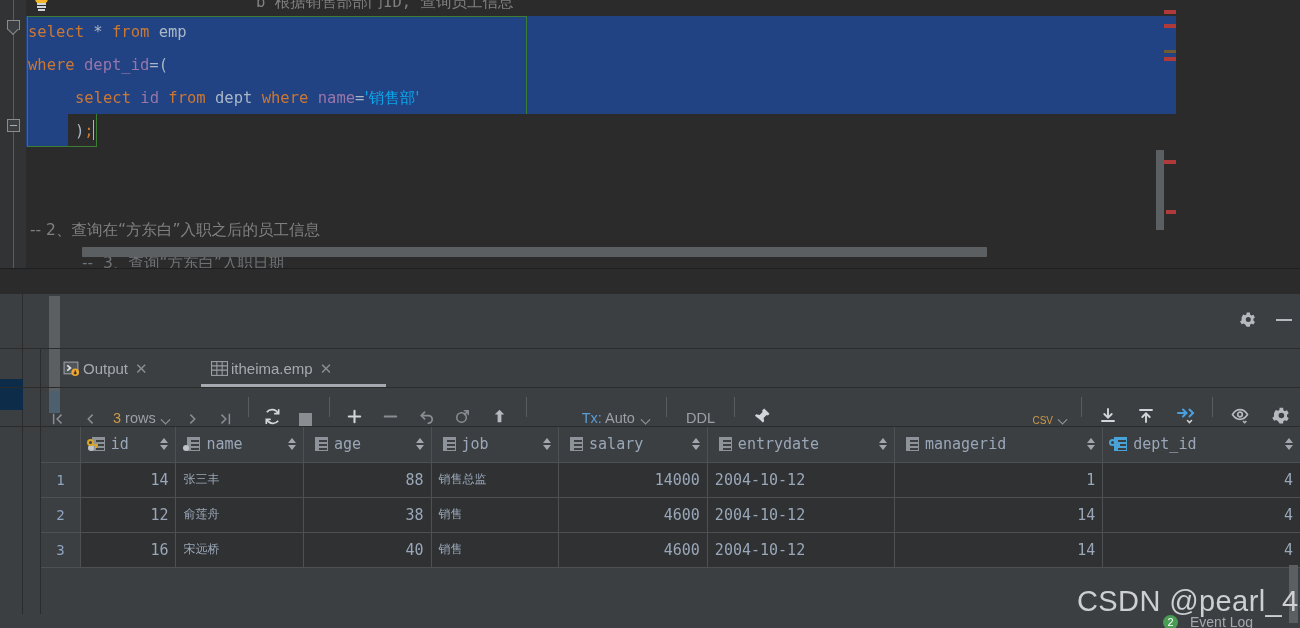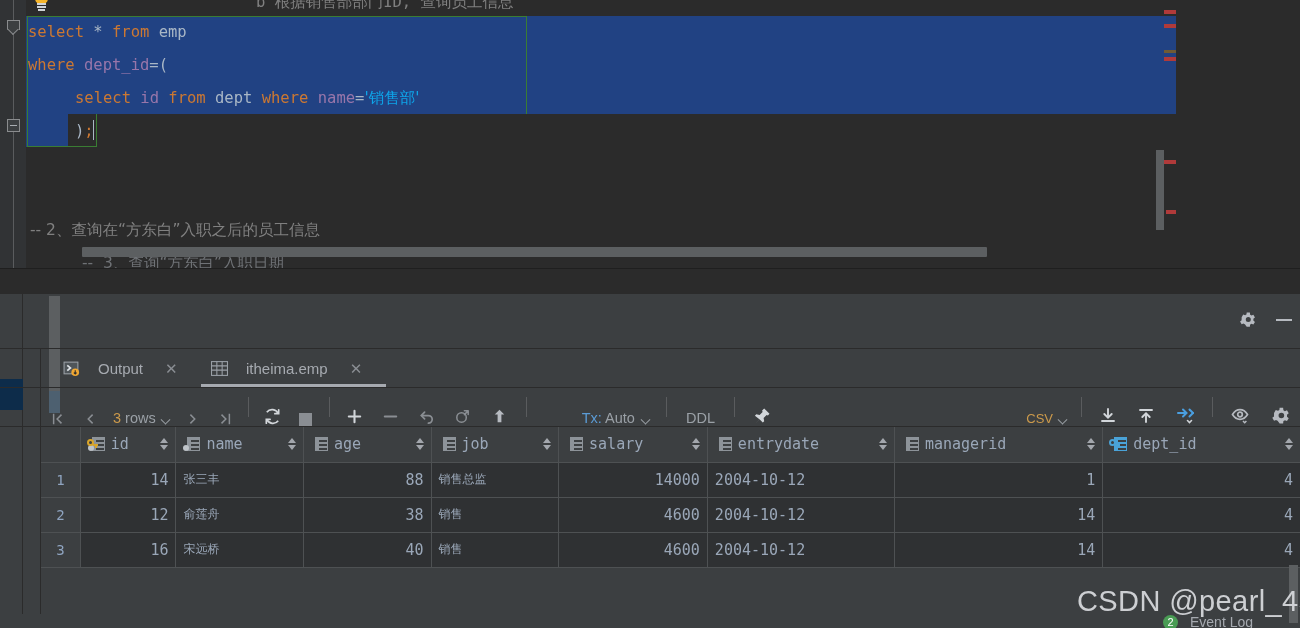--- a/index.html
+++ b/index.html
@@ -188,21 +188,21 @@
     background: #2b2b2b;
   }
 
   
   .tabs {
     position: absolute; left: 40px; top: 55px; right: 0; height: 38px;
     border-left: 1px solid #2b2b2b;
   }
   .tab {
     position: absolute; top: 0; height: 38px;
-    display: flex; align-items: center; gap: 18px;
+    display: flex; align-items: center; gap: 3px;
     padding: 0 10px;
     color: #a6aab0; font-size: 15px;
   }
   .tab.t1 { left: 12px; }
   .tab.t2 { left: 160px; }
   .tab.active { }
   .tab-underline {
     position: absolute; left: 160px; top: 35px; width: 185px; height: 2.5px;
     background: #a6aab0;
   }
@@ -229,21 +229,21 @@
   .rows-label { color: #9aa0a6; font-size: 14.5px; font-family: "Liberation Sans", sans-serif; }
   .rows-label b { color: #cc9a4b; font-weight: normal; }
   .chev {
     display:inline-block; width: 7px; height: 7px;
     border-right: 1.6px solid #9aa0a6; border-bottom: 1.6px solid #9aa0a6;
     transform: rotate(45deg) translate(-2px,-2px);
   }
   .tx-label { color: #9aa0a6; font-size: 14.5px; margin-left: 38px; }
   .tx-label .tx { color: #5b9bd5; }
   .ddl-label { color: #9aa0a6; font-size: 14.5px; }
-  .csv-label { color: #9aa0a6; font-size: 13px; }
+  .csv-label { color: #9aa0a6; font-size: 10px; }
   .csv-label .c1 { color: #cc9a4b; }
 
   .toolbar-divider {
     position: absolute; left: 0; top: 132px; width: 1300px; height: 1px;
     background: #2b2b2b;
   }
 
   
   .grid {
     position: absolute; left: 40px; top: 133px; right: 0; bottom: 0;

